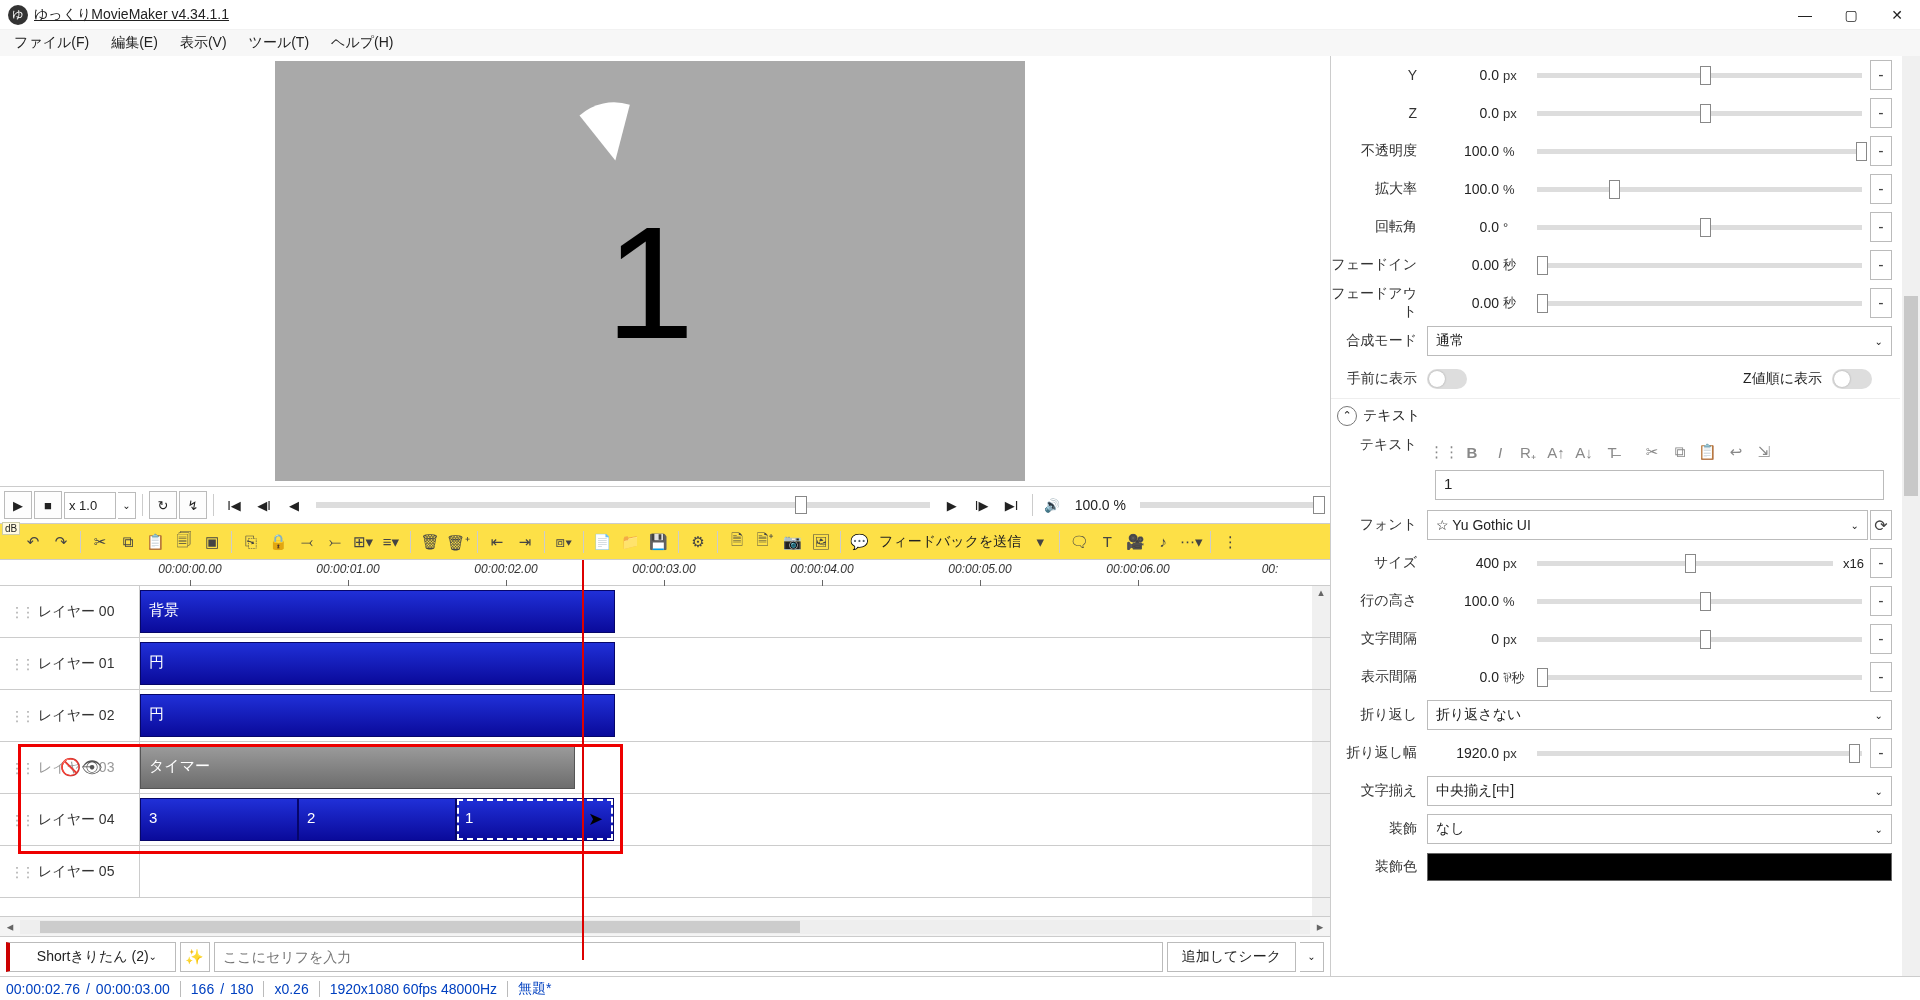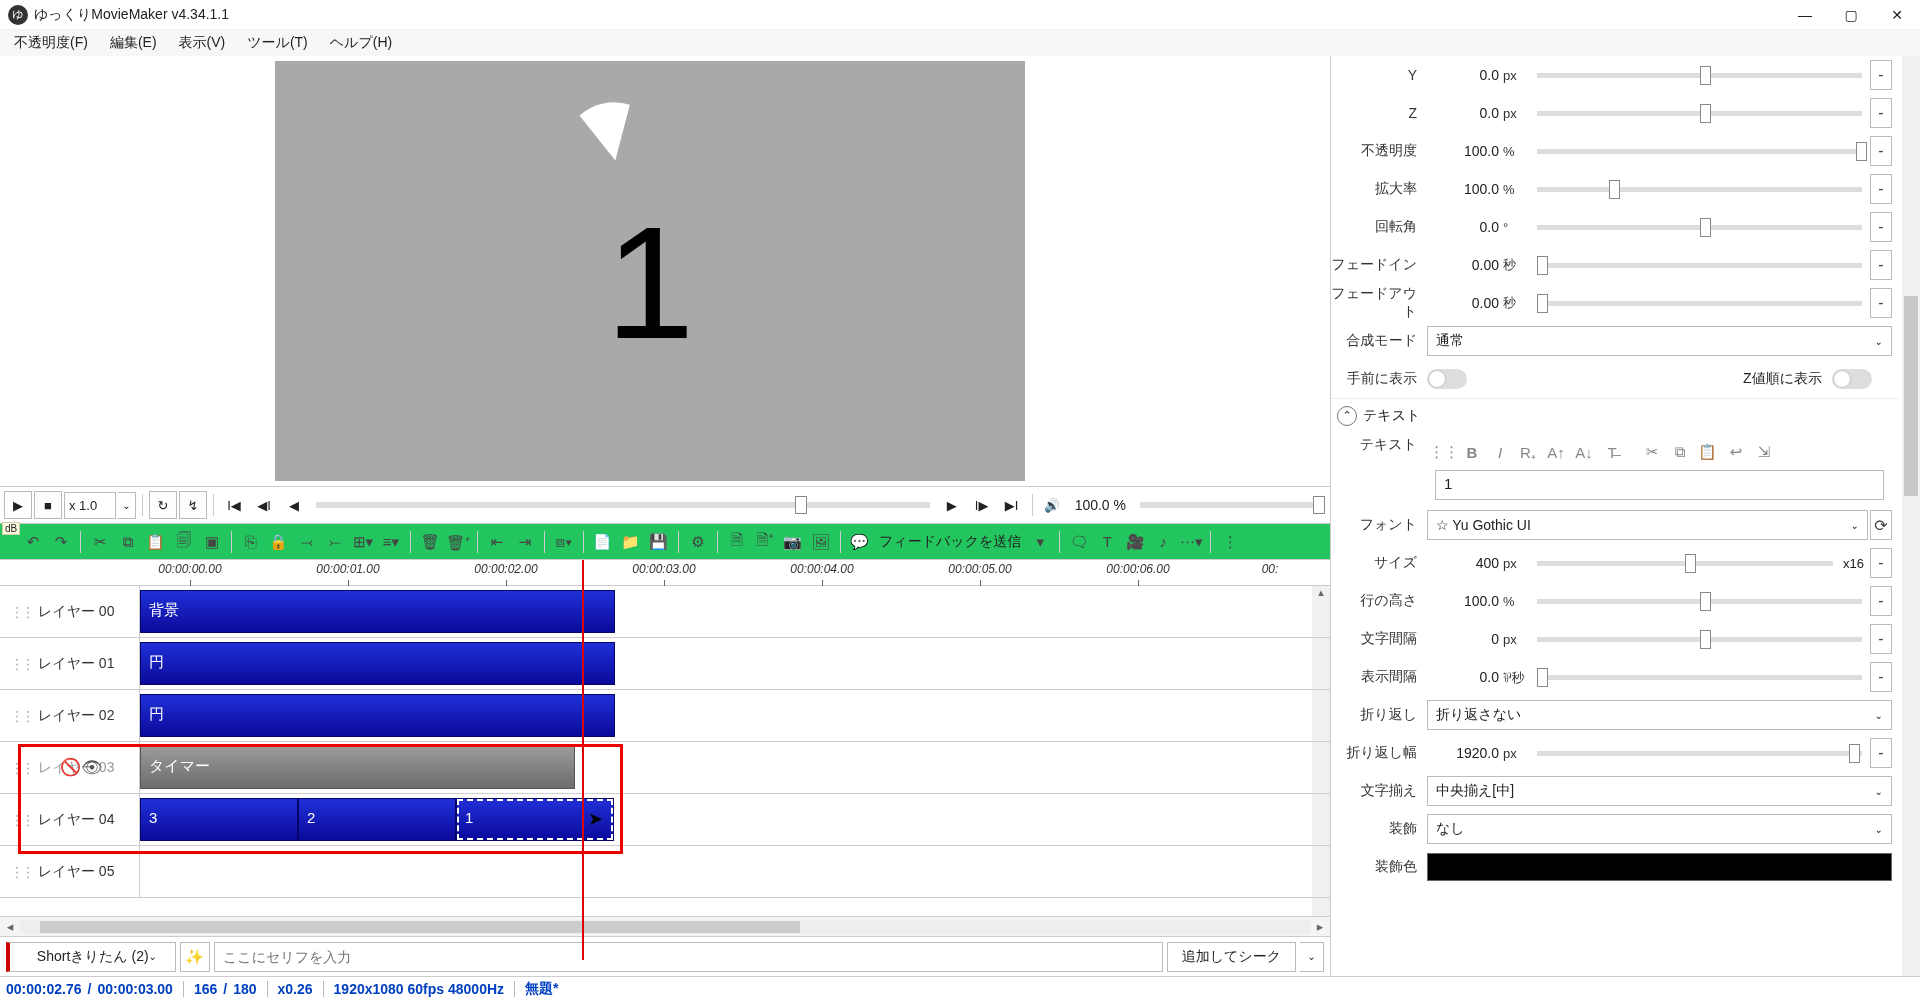--- a/index.html
+++ b/index.html
@@ -1,21 +1,21 @@
 <!DOCTYPE html>
 <html><head>
 <meta charset="utf-8">
 <style>
 * { margin:0; padding:0; box-sizing:border-box; font-family:"Yu Gothic UI","Meiryo",sans-serif; }
 body { background:#fff; width:1920px; height:1000px; overflow:hidden; font-size:13px; color:#222; user-select:none; }
 
 
 #titlebar { height:30px; display:flex; align-items:center; background:#fff; border-bottom:1px solid rgba(0,0,0,0.05);}
 #titlebar .logo { width:20px; height:20px; margin:0 6px 0 8px; border-radius:50%; background:#333; color:#fff; font-size:11px; display:flex; align-items:center; justify-content:center;}
-#titlebar .title { font-size:14px; }
+#titlebar .title { font-size:14px;text-decoration:underline; }
 #titlebar .spacer{ flex:1;}
 .winbtn{ width:46px; height:30px; display:flex; align-items:center; justify-content:center; font-size:14px;}
 
 
 #menubar { height:26px; display:flex; align-items:center; gap:2px; padding:0 4px; background:#f7f7f7; font-size:14px;}
 #menubar .mi{ padding:3px 10px;}
 
 
 #main { display:flex; height:calc(1000px - 30px - 26px - 24px); }
 #left { flex:1; display:flex; flex-direction:column; min-width:0;}
@@ -32,21 +32,21 @@
 #transport { height:38px; border-top:1px solid #ccc; border-bottom:1px solid #ccc; display:flex; align-items:center; gap:2px; padding:0 4px; background:#fff;}
 .tb { width:28px; height:28px; border:1px solid #bbb; background:#fdfdfd; display:flex; align-items:center; justify-content:center; font-size:13px;}
 .noborder{border:none;background:transparent;}
 #speed-box{ width:52px; height:27px; border:1px solid #bbb; display:flex; align-items:center; padding:5px 4px; font-size:13px;}
 #speed-dd{ width:18px; height:27px; border:1px solid #bbb; border-left:none; display:flex; align-items:center; justify-content:center; font-size:10px;}
 .slider-track{ flex:1; height:6px; background:#ddd; position:relative; margin:0 6px;}
 .slider-thumb{ position:absolute; top:-6px; width:12px; height:18px; background:#fff; border:1px solid #888;}
 .sep{ width:1px; height:22px; background:#ccc; margin:0 4px;}
 
 
-#tool2 { height:36px; border-bottom:1px solid #ccc; display:flex; align-items:center; gap:2px; padding:0 4px; background:#22c55e; position:relative;}
+#tool2 { height:36px; border-bottom:1px solid #ccc; display:flex; align-items:center; gap:2px; padding:0 4px; background:#fde047; position:relative;}
 .ib{ width:26px; height:26px; display:flex; align-items:center; justify-content:center; font-size:15px; color:#444;}
 .db-badge{ position:absolute; left:2px; top:-2px; font-size:10px; background:#fffae0; border:1px solid #cca; padding:0 2px;}
 
 
 #ruler{ height:26px; border-bottom:1px solid #ccc; position:relative; background:#fff; font-size:12px; color:#333;}
 #ruler .tick{ position:absolute; top:2px; }
 #ruler .tick .lab{ position:absolute; top:0; left:-40px; width:80px; text-align:center;font-style:italic;}
 #ruler .tick .ln{ position:absolute; top:18px; width:1px; height:8px; background:#666;}
 
 
@@ -67,21 +67,21 @@
 #hscroll .th{ position:absolute; left:20px; width:760px; top:1px; bottom:1px; background:#ccc;}
 
 
 #serifu{ height:40px; border-top:1px solid #ccc; display:flex; align-items:center; gap:4px; padding:0 6px; background:#fff;}
 #char-sel{ height:30px; border:1px solid #bbb; border-left:4px solid #c00; display:flex; align-items:center; padding:0 18px; font-size:14px; width:170px; justify-content:flex-end;}
 #serifu input{ flex:1; height:30px; border:1px solid #bbb; padding:0 8px; font-size:14px;}
 #add-seek{ height:30px; border:1px solid #bbb; padding:0 14px; display:flex; align-items:center; font-size:14px;}
 #add-dd{ width:24px; height:30px; border:1px solid #bbb; border-left:none; display:flex;align-items:center;justify-content:center;font-size:10px;}
 
 
-#status{ height:24px; border-top:1px solid #ccc; display:flex; align-items:center; gap:6px; padding:0 6px; font-size:14px; color:#0040c0;font-weight:bold;}
+#status{ height:24px; border-top:1px solid #ccc; display:flex; align-items:center; gap:6px; padding:0 6px; font-size:14px; color:#0040c0;}
 #status .s-sep{ width:1px; height:16px; background:#bbb; margin:0 4px;}
 
 
 .prow{ display:flex; align-items:center; height:38px; padding:0 8px 0 0;}
 .plab{ width:96px; text-align:right; padding-right:10px; font-size:14px; color:#333;}
 .pval{ width:76px; text-align:right; padding-right:4px; font-size:14px;}
 .punit{ width:28px; font-size:13px; color:#333;}
 .pslider{ flex:1; height:5px; background:#ddd; position:relative; margin:0 6px;}
 .pslider .th{ position:absolute; top:-7px; width:11px; height:19px; background:#fff; border:1px solid #888;}
 .pminus{ width:22px; height:30px; border:1px solid #bbb; display:flex; align-items:center; justify-content:center; margin-left:2px; font-size:16px; color:#444;}
@@ -105,21 +105,21 @@
 <div id="titlebar">
   <div class="logo">ゆ</div>
   <div class="title">ゆっくりMovieMaker v4.34.1.1</div>
   <div class="spacer"></div>
   <div class="winbtn">—</div>
   <div class="winbtn">▢</div>
   <div class="winbtn">✕</div>
 </div>
 
 <div id="menubar">
-  <div class="mi">不透明度(F)</div>
+  <div class="mi">ファイル(F)</div>
   <div class="mi">編集(E)</div>
   <div class="mi">表示(V)</div>
   <div class="mi">ツール(T)</div>
   <div class="mi">ヘルプ(H)</div>
 </div>
 
 <div id="main">
   <div id="left">
 
     <div id="preview-area">

